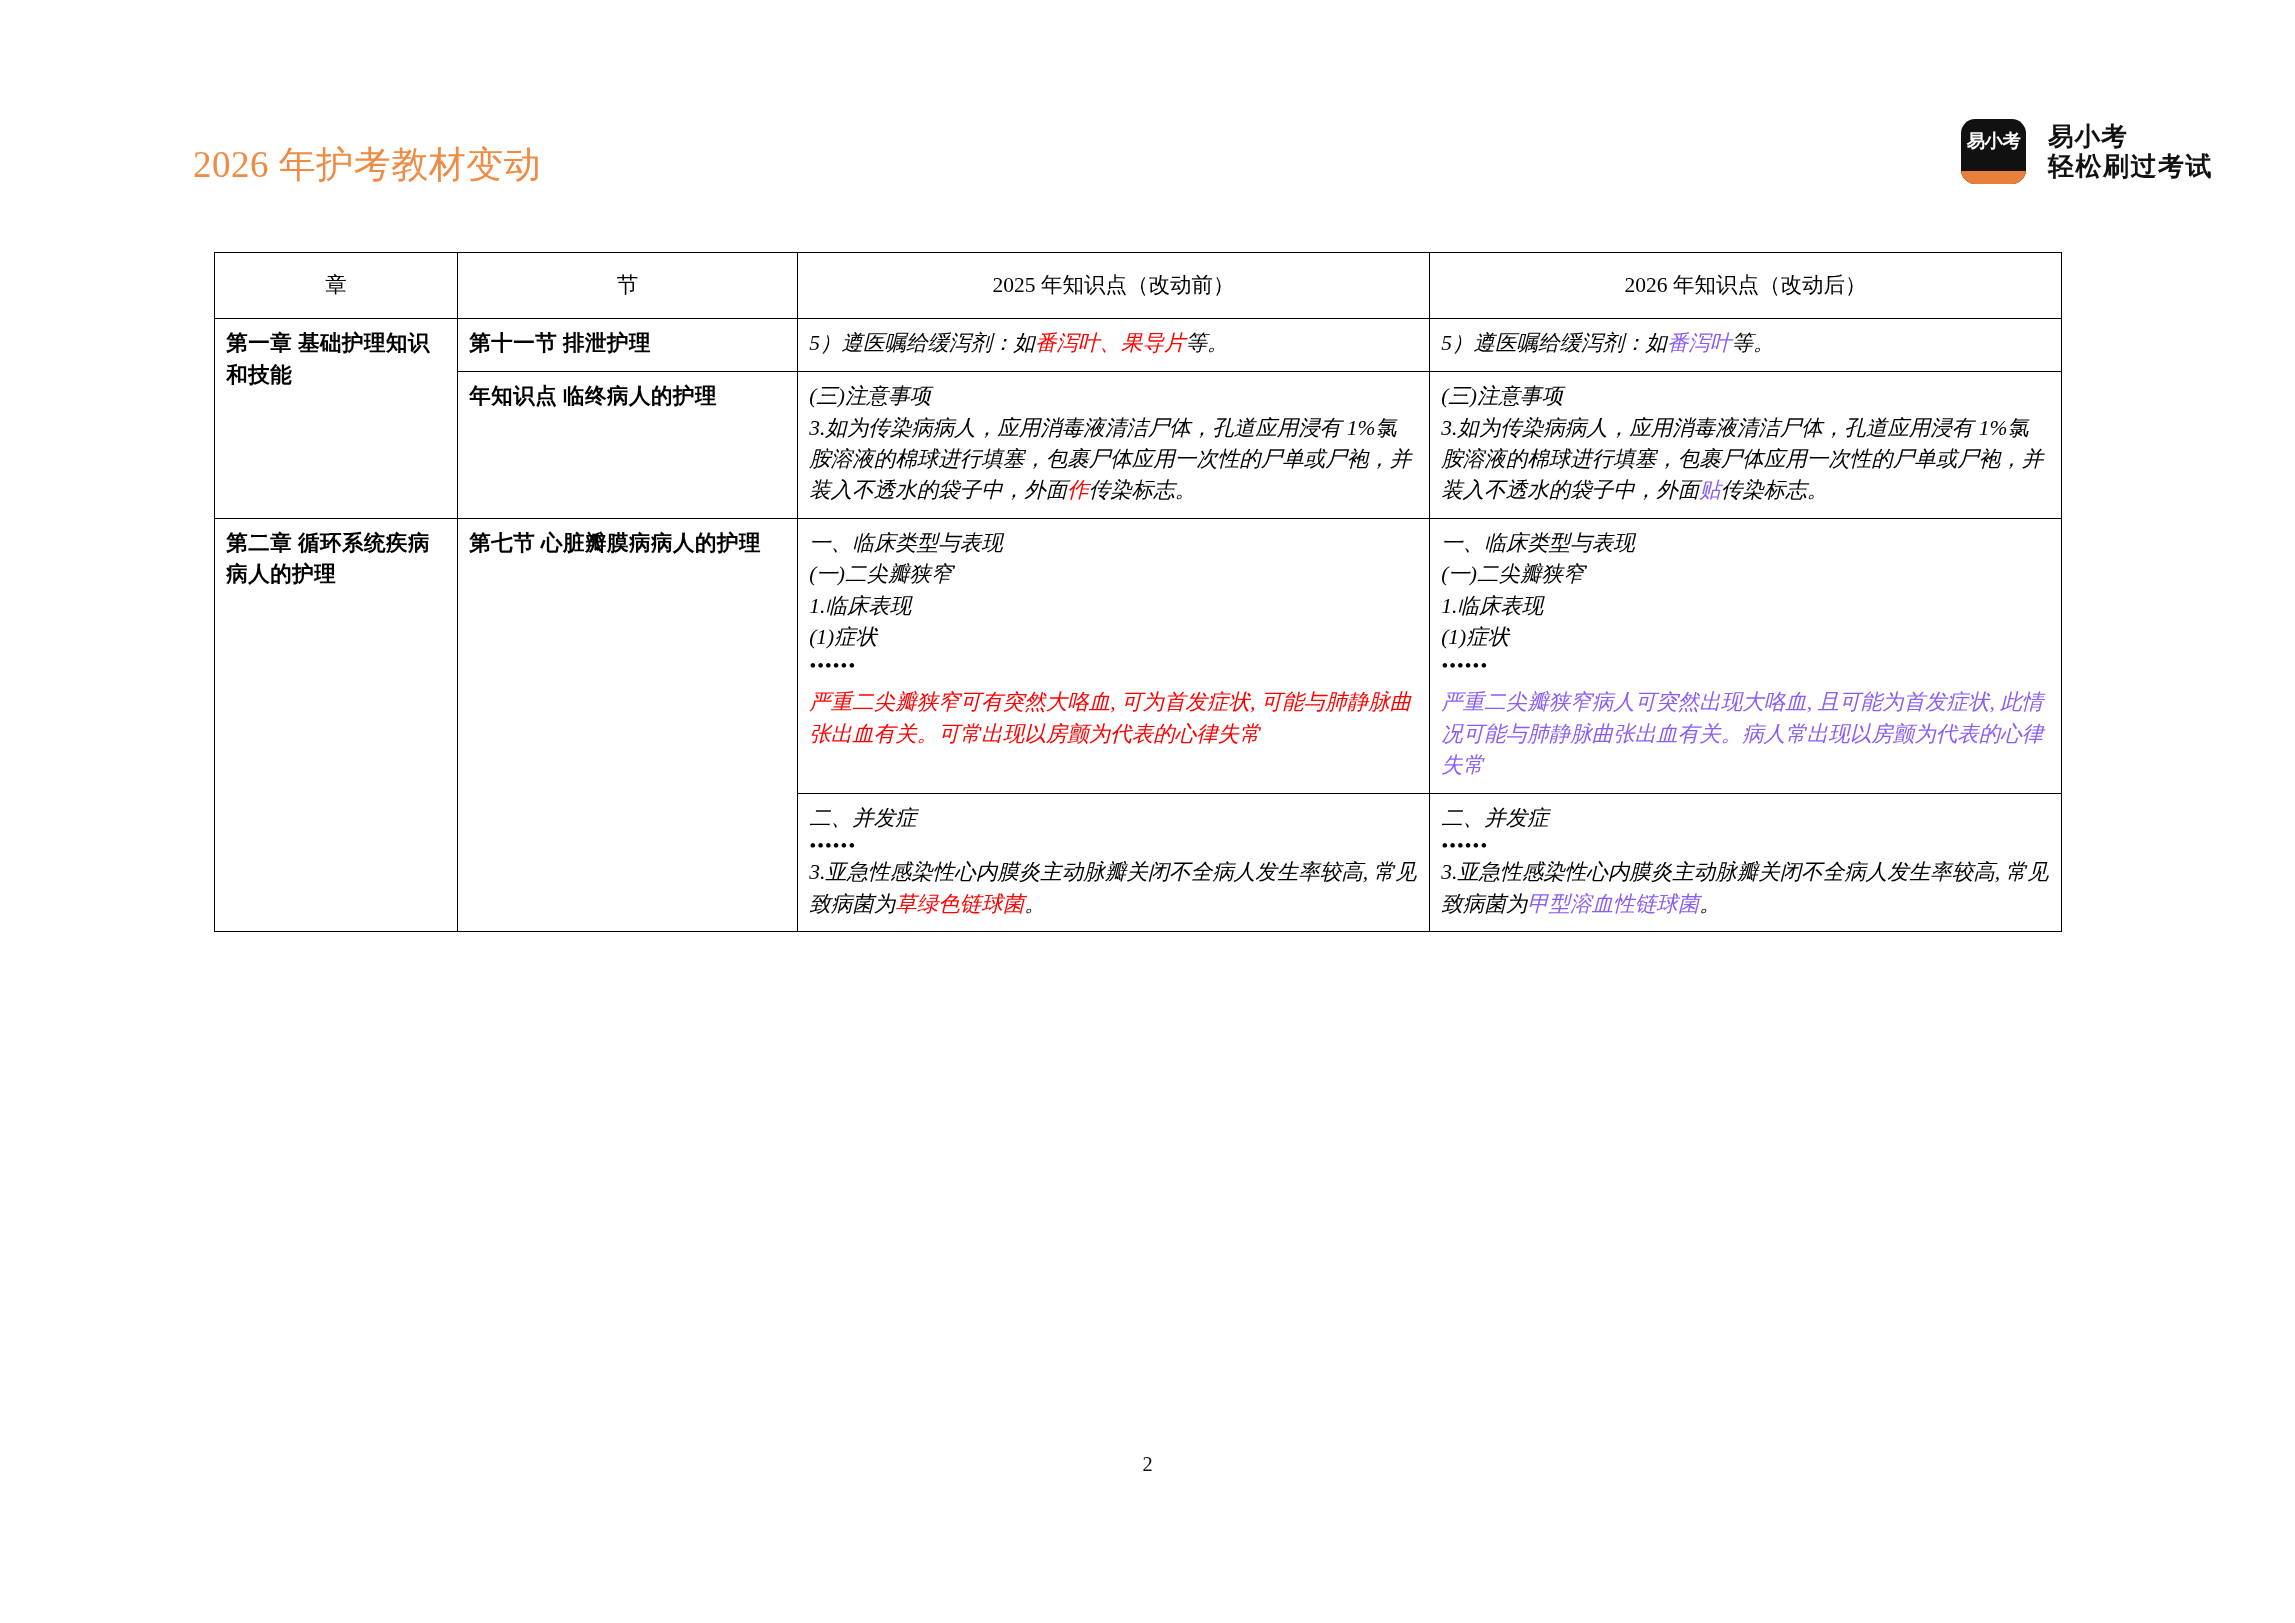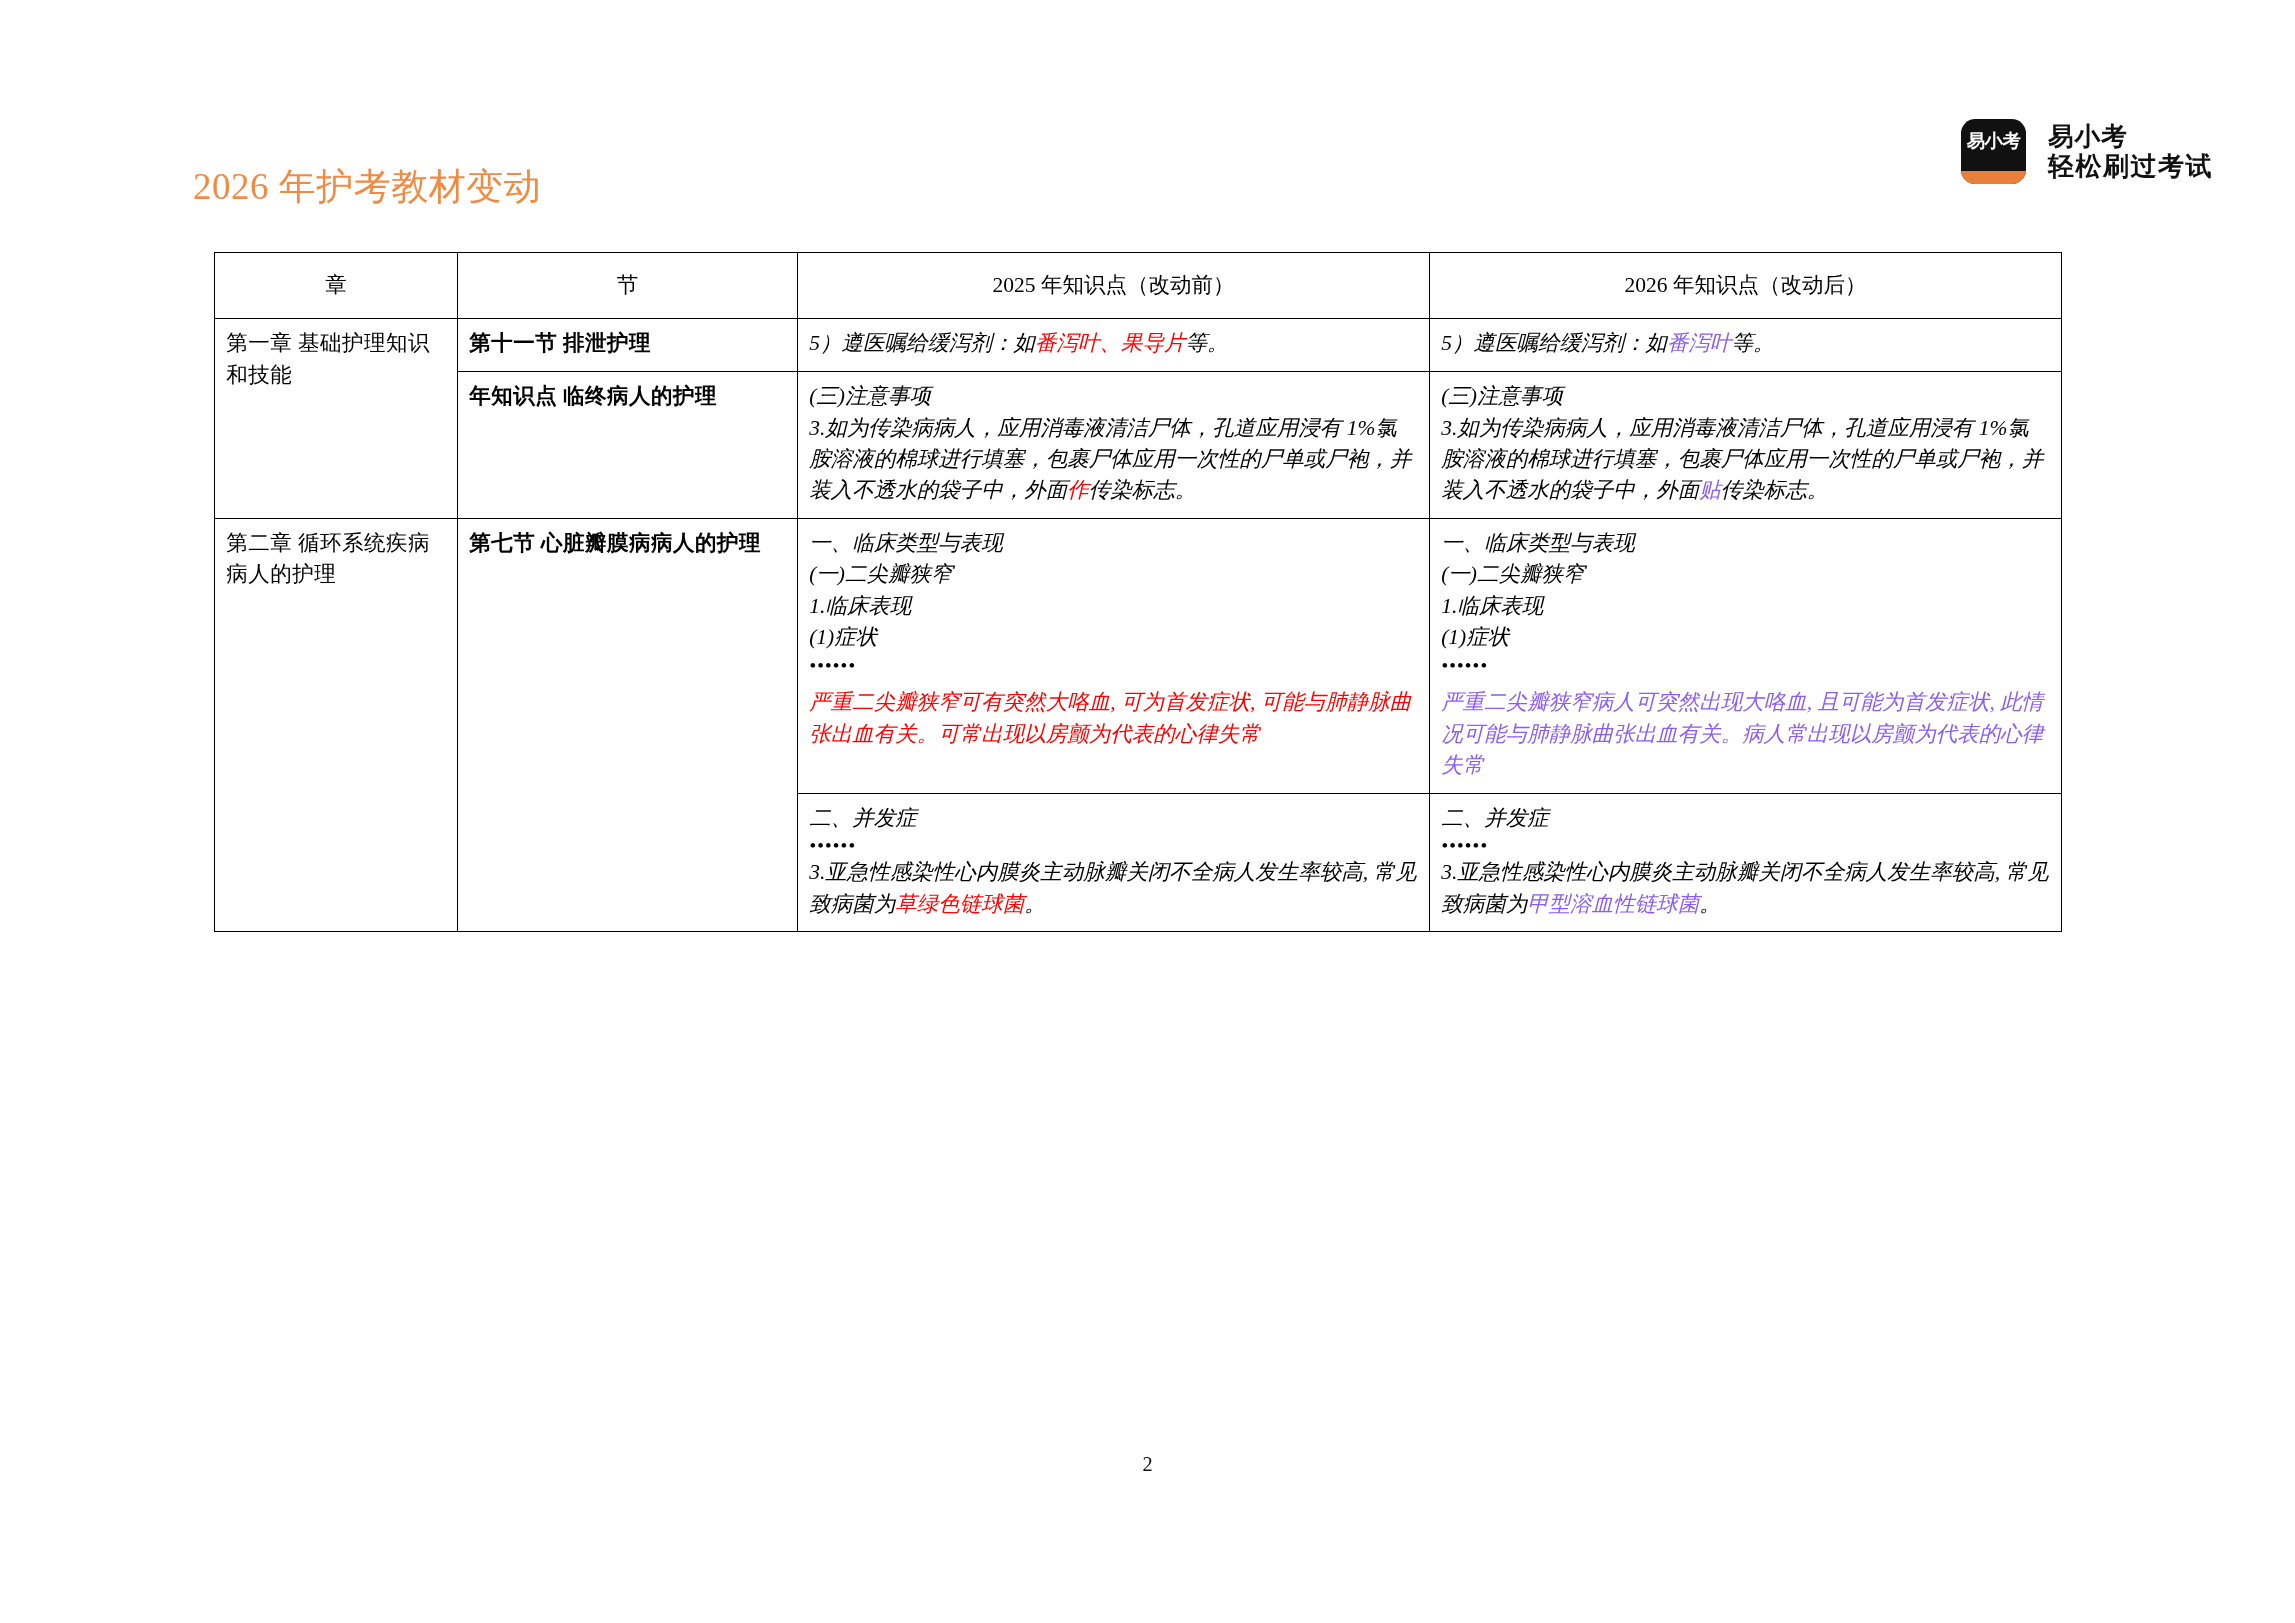--- a/index.html
+++ b/index.html
@@ -25,21 +25,21 @@
   .header {
     position: absolute;
     left: 0;
     top: 0;
     width: 2295px;
     height: 225px;
   }
   .doc-title {
     position: absolute;
     left: 193px;
-    top: 168px;
+    top: 146px;
     font-size: 37px;
     line-height: 1.0;
     font-weight: 400;
     color: #F08B44;
     white-space: nowrap;
     letter-spacing: 0.5px;
   }
 
   .logo-block {
     position: absolute;
@@ -136,20 +136,21 @@
   }
   col.c-chapter { width: 243px; }
   col.c-section { width: 340px; }
   col.c-old     { width: 632px; }
   col.c-new     { width: 632px; }
 
   td.chapter-cell {
     vertical-align: middle;
     text-align: left;
     letter-spacing: 0.5px;
+    font-weight: bold;
   }
   td.section-cell {
     vertical-align: top;
     letter-spacing: 0.5px;
     font-weight: bold;
   }
   td.content-cell p {
     margin: 0;
     font-style: italic;
   }

